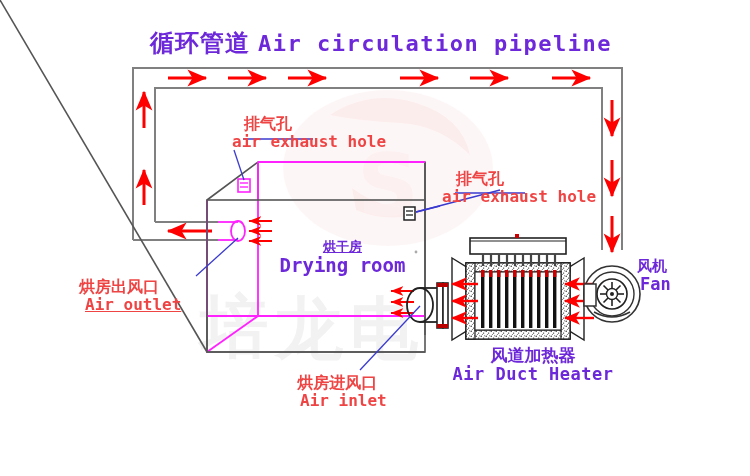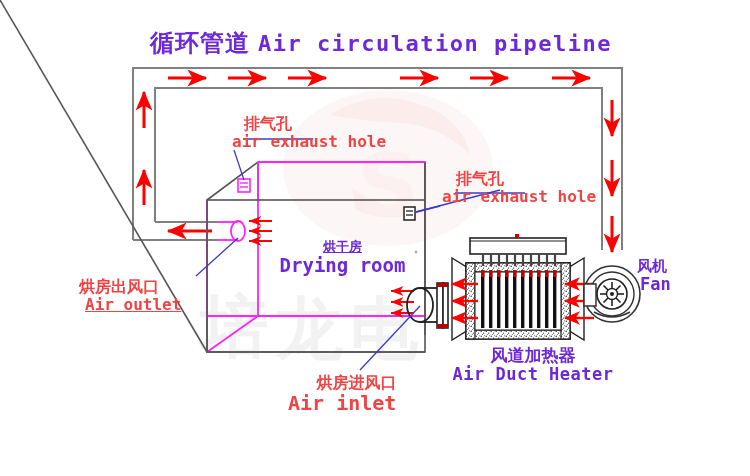--- a/index.html
+++ b/index.html
@@ -69,23 +69,23 @@
   #exhaust-right { left: 442px; top: 170px; text-align: left; }
   #exhaust-right .cn { font-size: 16px; margin-left: 14px; }
   #exhaust-right .en { font-size: 16px; }
 
   
   #air-outlet { left: 79px; top: 278px; text-align: left; }
   #air-outlet .cn { font-size: 16px; }
   #air-outlet .en { font-size: 16px; margin-left: 6px; text-decoration: underline; }
 
   
-  #air-inlet { left: 288px; top: 374px; text-align: right; }
+  #air-inlet { left: 288px; top: 374px; text-align: center; }
   #air-inlet .cn { font-size: 16px; }
-  #air-inlet .en { font-size: 20px; }
+  #air-inlet .en { font-size: 16px; margin-left: 12px; }
 
   
   #duct-heater { left: 443px; top: 346px; text-align: center; width: 180px; }
   #duct-heater .cn { font-size: 17px; }
   #duct-heater .en { font-size: 17px; letter-spacing: 0.5px; }
 
   
   #fan-label { left: 637px; top: 258px; text-align: left; }
   #fan-label .cn { font-size: 15px; }
   #fan-label .en { font-size: 17px; margin-left: 3px; }

